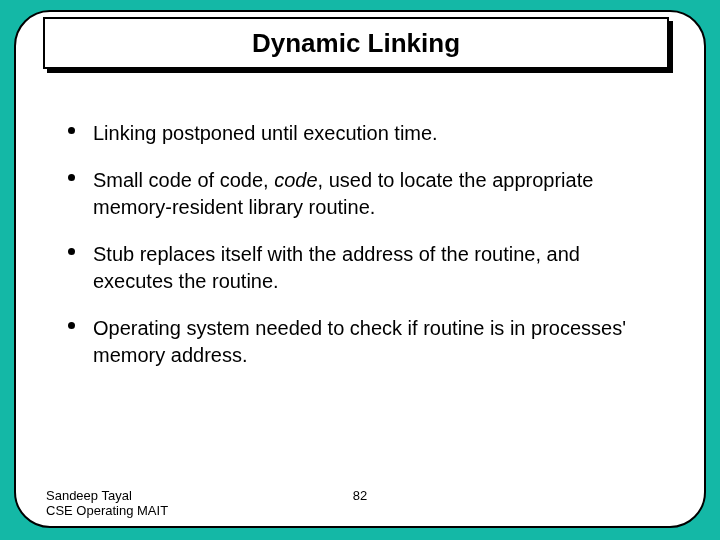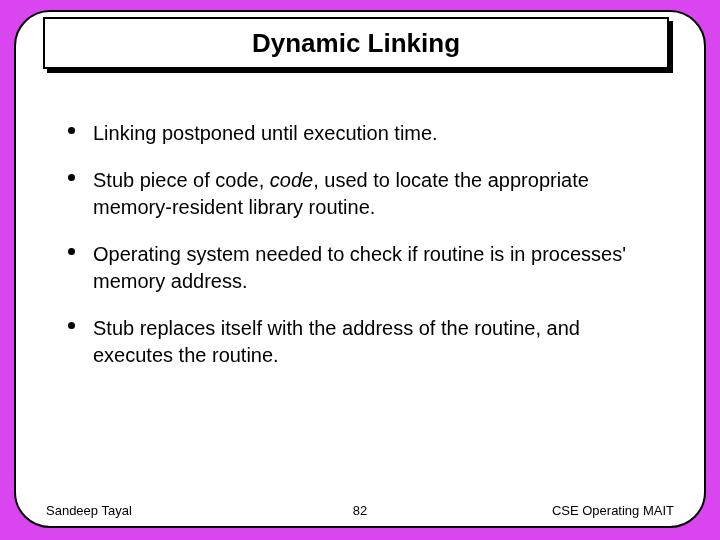--- a/index.html
+++ b/index.html
@@ -1,21 +1,21 @@
 <!DOCTYPE html>
 <html><head>
 <meta charset="utf-8">
 <style>
   * { box-sizing: border-box; margin: 0; padding: 0; }
   html, body { width: 720px; height: 540px; background: #fff; font-family: Arial, Helvetica, sans-serif; }
   .slide {
     position: relative;
     width: 720px;
     height: 540px;
-    background: #d946ef;
+    background: #14b8a6;
   }
   .frame {
     position: absolute;
     left: 14px;
     top: 10px;
     width: 692px;
     height: 518px;
     border: 2.5px solid #000;
     border-radius: 36px;
     background: #fff;
@@ -74,20 +74,21 @@
   .footer {
     position: absolute;
     left: 46px;
     right: 46px;
     bottom: 22px;
     display: flex;
     justify-content: space-between;
     align-items: baseline;
     font-size: 13px;
     color: #000;
+    flex-direction: column;
   }
   .footer-center { position: absolute; left: 50%; transform: translateX(-50%); }
 </style>
 </head>
 <body>
 
 <div class="slide">
   <div class="frame"></div>
 
   <div class="title-shadow"></div>
@@ -97,31 +98,31 @@
 
   <div class="content">
 
     <div class="bullet-row">
       <div class="bullet"></div>
       <div class="bullet-text">Linking postponed until execution time.</div>
     </div>
 
     <div class="bullet-row">
       <div class="bullet"></div>
-      <div class="bullet-text"><span>Stub piece of code, </span><span class="stub">code</span><span>, used to locate the appropriate memory-resident library routine.</span></div>
+      <div class="bullet-text"><span>Small code of code, </span><span class="stub">code</span><span>, used to locate the appropriate memory-resident library routine.</span></div>
+    </div>
+
+    <div class="bullet-row">
+      <div class="bullet"></div>
+      <div class="bullet-text">Stub replaces itself with the address of the routine, and executes the routine.</div>
     </div>
 
     <div class="bullet-row">
       <div class="bullet"></div>
       <div class="bullet-text">Operating system needed to check if routine is in processes' memory address.</div>
-    </div>
-
-    <div class="bullet-row">
-      <div class="bullet"></div>
-      <div class="bullet-text">Stub replaces itself with the address of the routine, and executes the routine.</div>
     </div>
 
   </div>
 
   <div class="footer">
     <span>Sandeep Tayal</span>
     <span class="footer-center">82</span>
     <span>CSE Operating MAIT</span>
   </div>
 </div>

